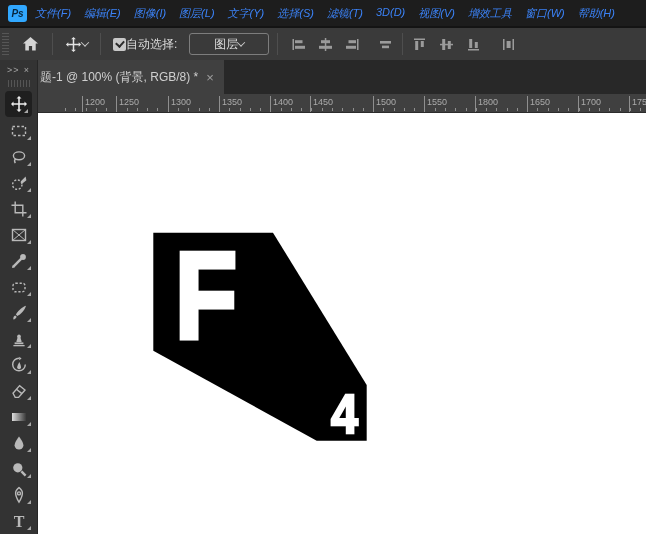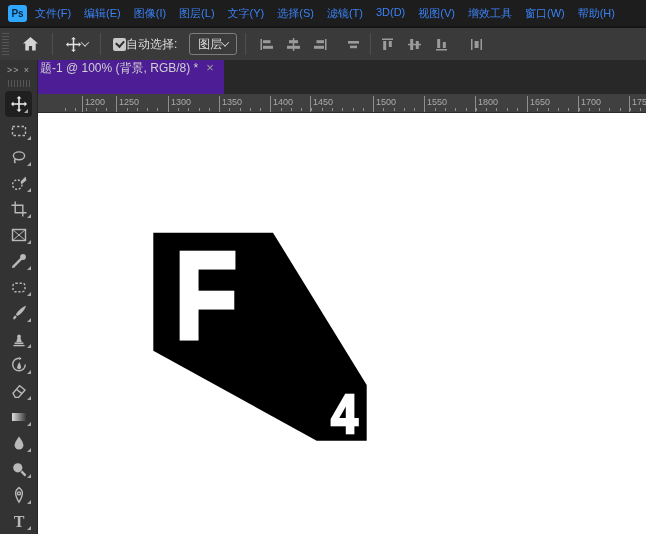--- a/index.html
+++ b/index.html
@@ -1,42 +1,42 @@
 <!DOCTYPE html>
 <html><head>
 <meta charset="utf-8">
 <style>
   * { box-sizing: border-box; margin: 0; padding: 0; }
   html,body { width:646px; height:534px; overflow:hidden; background:#1e1e1e;
     font-family:"Liberation Sans","DejaVu Sans",sans-serif; }
   .app { position:relative; width:646px; height:534px; }
 
   
-  .menubar { height:26px; background:#1d1d1d; display:flex; align-items:center; padding:0 6px; }
+  .menubar { height:26px; background:#1d1d1d; display:flex; align-items:center; padding:0 6px;font-style:italic; }
   .ps-logo { width:19px; height:17px; margin:0 8px 0 2px; background:#31a8ff; color:#07263d;
     border-radius:3px; font-size:10px; font-weight:bold; display:flex; align-items:center; justify-content:center; }
   .menu-items { display:flex; gap:13px; }
   .menu-item { color:#3b82f6; font-size:11px; cursor:default; white-space:nowrap; }
   .mb-divider { height:2px; background:#141414; }
 
   
   .optionsbar { height:32px; background:#3a3a3a; display:flex; align-items:center; gap:8px; padding:0 4px 0 0; overflow:hidden; }
   .grip-v { width:7px; height:22px; margin-left:2px;
     background:repeating-linear-gradient(to bottom,#565656 0 1px,transparent 1px 3px); }
   .ob-sep { width:1px; height:22px; background:#4e4e4e; }
   .ob-btn { display:flex; align-items:center; padding:0 4px; }
   .chev { width:6px; height:6px; border-right:1.5px solid #c9c9c9; border-bottom:1.5px solid #c9c9c9;
     transform:rotate(45deg) translate(-1px,-1px); }
   .ob-label { color:#dcdcdc; font-size:12px; white-space:nowrap; }
   .checkbox { width:13px; height:13px; border-radius:2px; position:relative; }
   .checkbox.checked { background:#c8c8c8; }
   .checkbox.checked::after { content:""; position:absolute; left:3px; top:2.5px; width:6px; height:4px;
     border-left:2px solid #2b2b2b; border-bottom:2px solid #2b2b2b; transform:rotate(-48deg); }
   .checkbox.empty { border:1px solid #9a9a9a; background:transparent; }
-  .select { border:1px solid #7d7d7d; border-radius:3px; height:22px; padding:0 8px;
+  .select { border:1px solid #7d7d7d; border-radius:3px; height:22px; padding:0 24px;
     display:flex; align-items:center; color:#dcdcdc; font-size:12px; }
   .align-group { display:flex; gap:10px; align-items:center; }
   .align-ic { width:17px; height:17px; flex:0 0 auto; }
   .align-ic rect { fill:#9b9b9b; }
 
   
   .main { position:absolute; top:60px; left:0; width:646px; height:474px; background:#282828; }
 
   
   .toolbar { position:absolute; left:0; top:0; width:38px; height:474px; background:#333333;
@@ -48,21 +48,21 @@
   .tool { position:relative; width:32px; height:26px; display:flex; align-items:center; justify-content:center; }
   .tool::after { content:""; position:absolute; right:4px; bottom:4px; width:0; height:0;
     border-left:4px solid transparent; border-bottom:4px solid #a8a8a8; }
   .tool.selected { width:27px; height:26px; background:#1f1f1f; border-radius:4px; margin-bottom:1px; }
   .tool svg { display:block; }
   .ti { stroke:#b9b9b9; fill:none; stroke-width:1.4; }
   .tf { fill:#b9b9b9; stroke:none; }
 
   
   .tabbar { position:absolute; left:38px; top:0; right:0; height:34px; background:#282828; display:flex; }
-  .tab { height:34px; background:#4c1d95; display:flex; gap:8px;
+  .tab { height:34px; background:#404040; display:flex; align-items:center; gap:8px;
     padding:0 10px 0 2px; max-width:186px; overflow:hidden; }
   .tab-title { color:#cfcfcf; font-size:12px; white-space:nowrap; overflow:hidden; }
   .tab-close { color:#9e9e9e; font-size:13px; }
 
   
   .ruler { position:absolute; left:38px; top:34px; right:0; height:19px; background:#404040;
     border-bottom:1px solid #2c2c2c; overflow:hidden; }
   .ruler::after { content:""; position:absolute; left:27px; right:0; bottom:1px; height:3px;
     background:repeating-linear-gradient(to right,#8f8f8f 0 1px,transparent 1px 10.27px); }
   .tick { position:absolute; top:2px; bottom:0; width:1px; background:#8f8f8f; }

